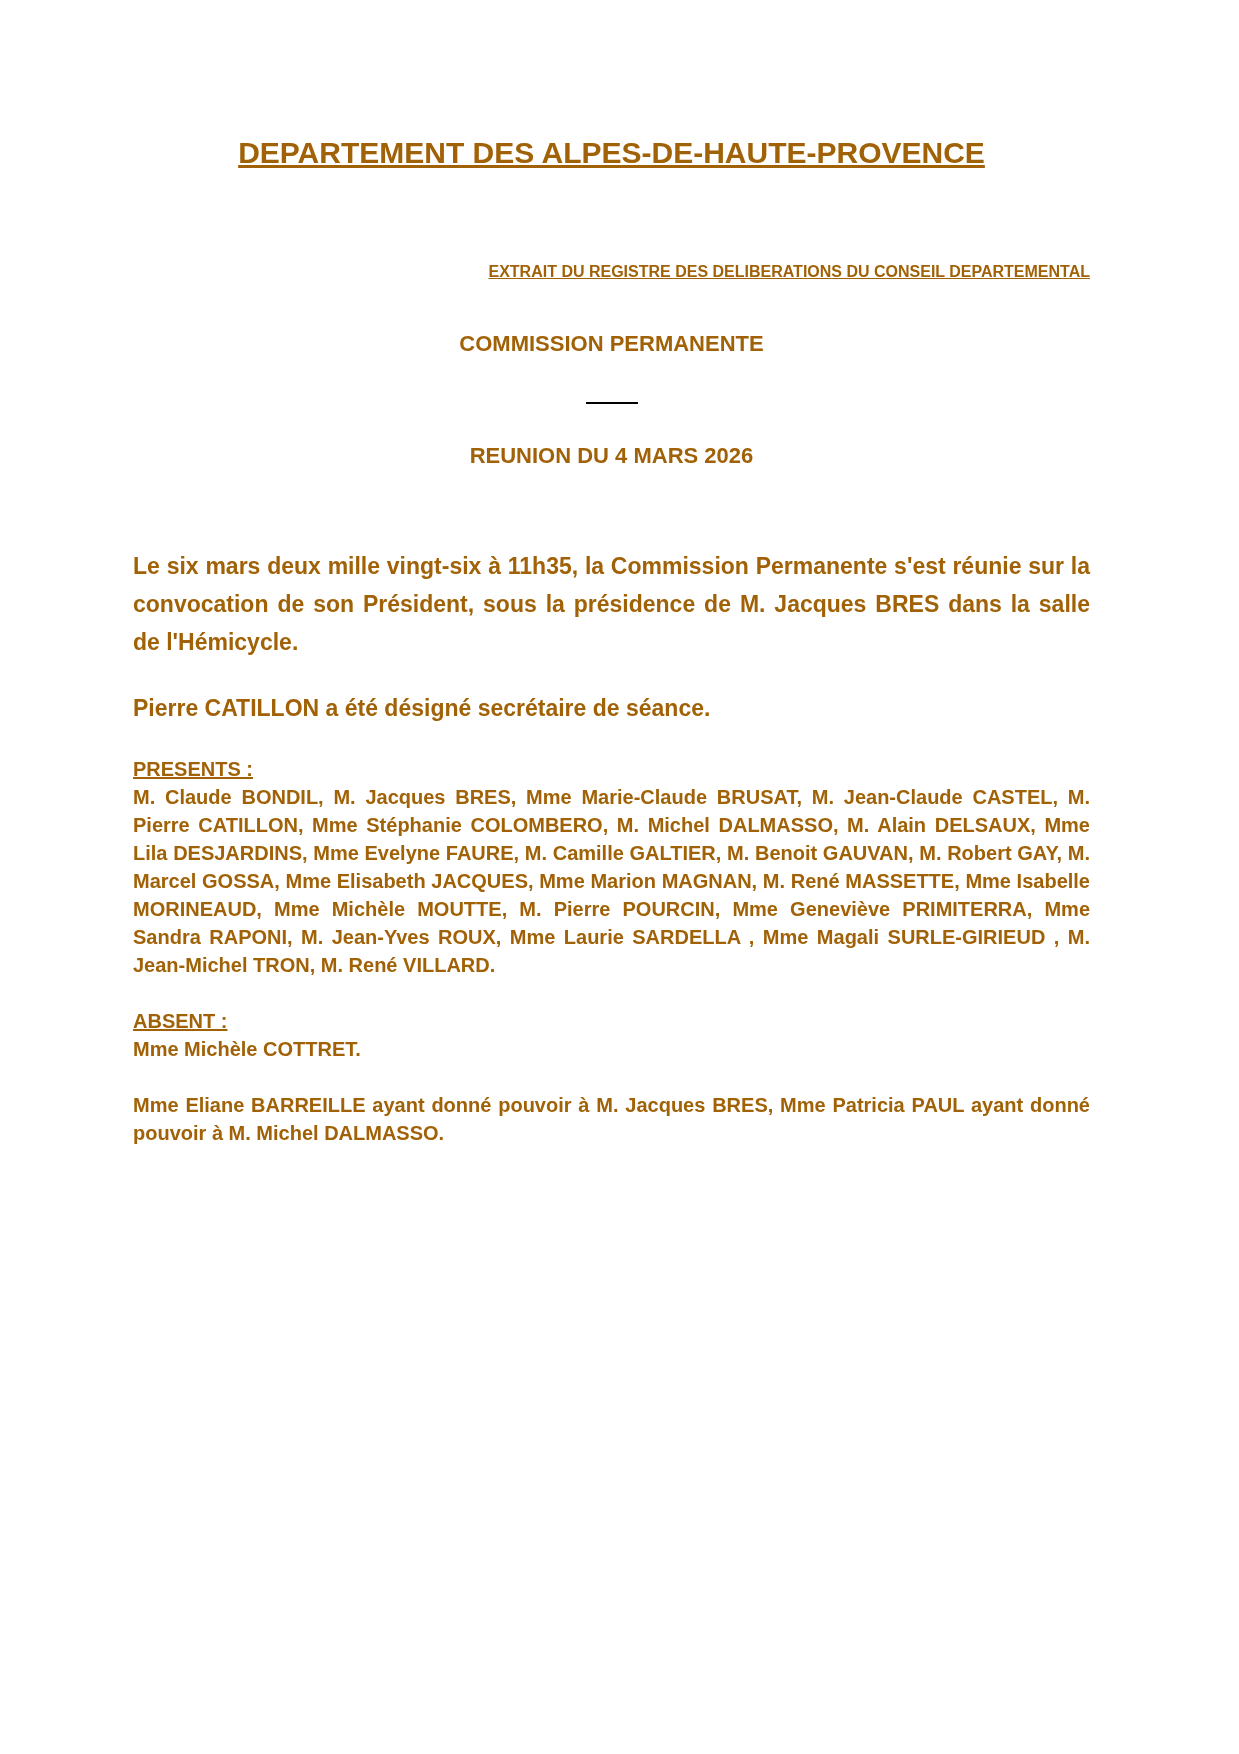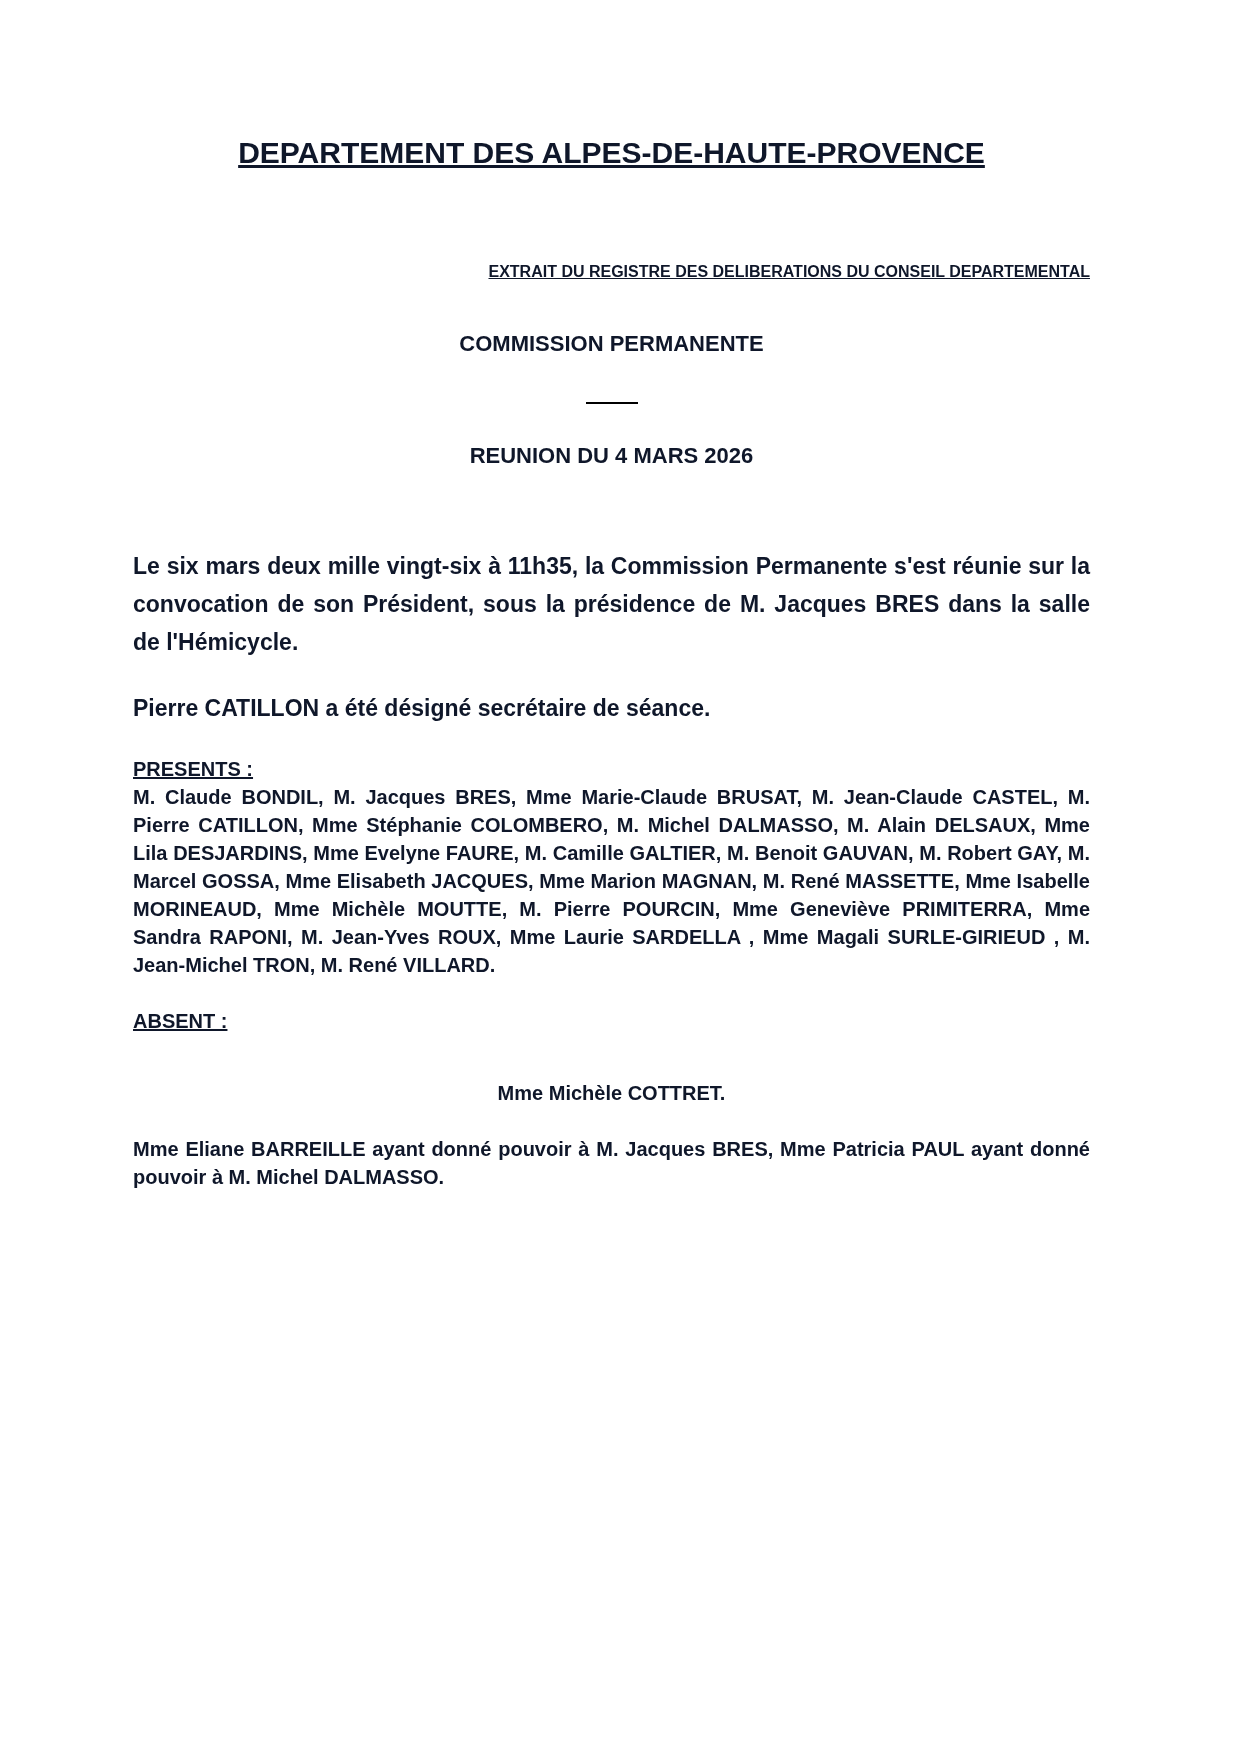--- a/index.html
+++ b/index.html
@@ -5,21 +5,21 @@
   html, body {
     margin: 0;
     padding: 0;
     background: #ffffff;
   }
   .page {
     position: relative;
     width: 1239px;
     height: 1754px;
     background: #ffffff;
-    color: #0f172a;
+    color: #a16207;
     font-family: "Liberation Sans", "DejaVu Sans", sans-serif;
     font-weight: 700;
     box-sizing: border-box;
     padding: 138px 149px 0 133px;
     overflow: hidden;
   }
   .doc-title {
     font-size: 30px;
     line-height: 1;
     text-align: center;
@@ -67,22 +67,21 @@
   }
   .section-heading {
     display: block;
     text-decoration: underline;
   }
   .section-text {
     display: block;
     text-align: justify;
   }
   .section-text.short {
-    text-align: center;
-    margin-top: 44px;
+    text-align: left;
   }
   .closing {
     margin-top: 52px;
   }
 </style>
 </head>
 <body>
 
 <div class="page">
 

